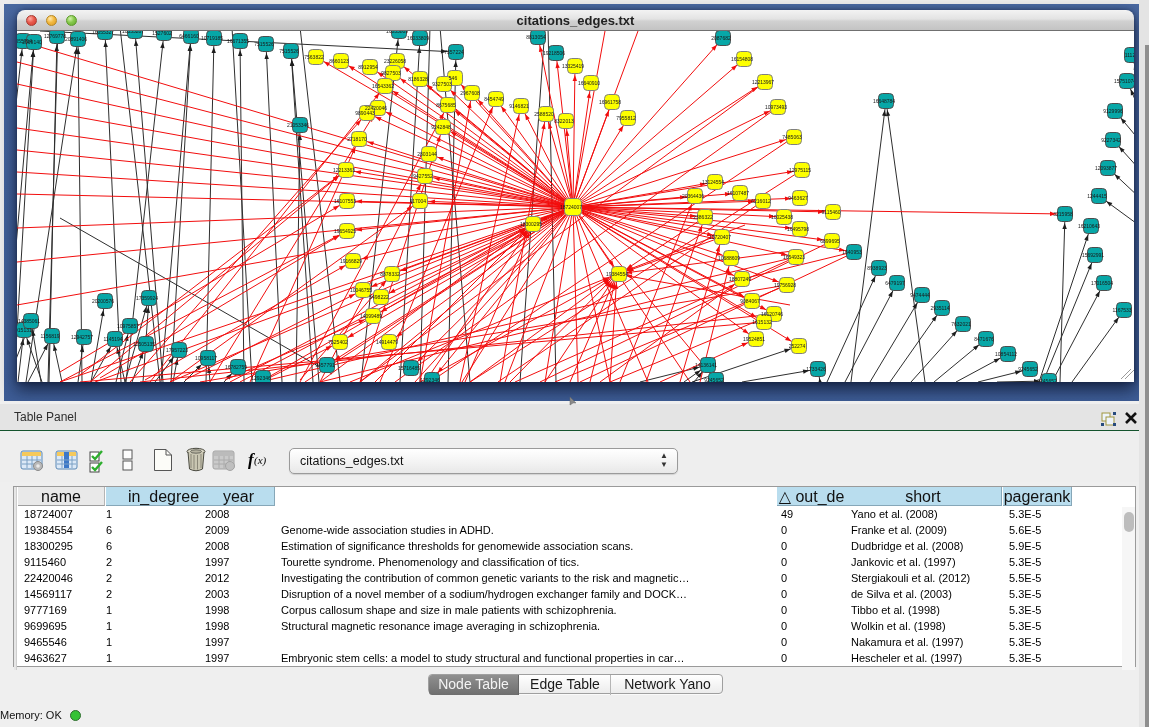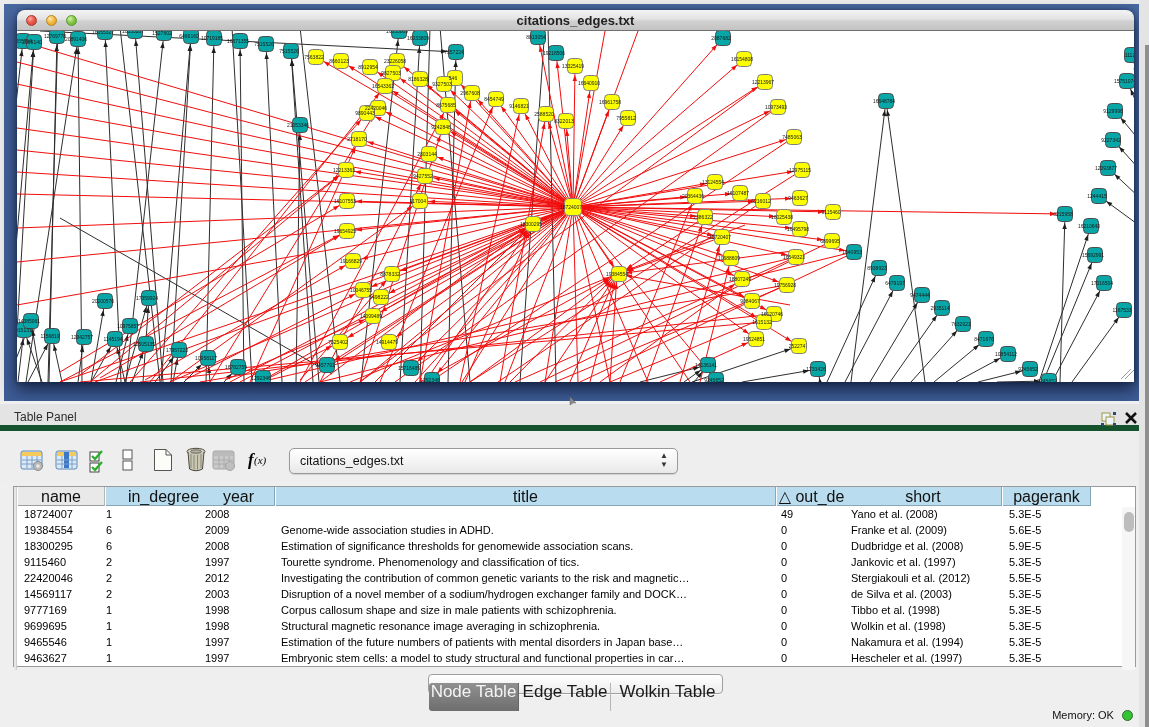--- a/index.html
+++ b/index.html
@@ -11,55 +11,55 @@
 #tbar{position:absolute;left:0;top:0;width:1117px;height:21px;border-radius:8px 8px 0 0;
   background:linear-gradient(180deg,#f3f3f3 0%,#e3e3e3 45%,#d1d1d1 55%,#c3c3c3 100%);
   border-bottom:1px solid #707070}
 .tl{position:absolute;top:4.5px;width:11px;height:11px;border-radius:50%}
 #tl1{left:9px;background:radial-gradient(circle at 35% 30%,#ffaca4 0%,#e85a4d 45%,#cf3a2e 100%);border:1px solid #a83a30}
 #tl2{left:29px;background:radial-gradient(circle at 35% 30%,#ffeab2 0%,#f3b93f 45%,#d99a28 100%);border:1px solid #b8871f}
 #tl3{left:49px;background:radial-gradient(circle at 35% 30%,#d2f2ac 0%,#86c94c 45%,#61a72e 100%);border:1px solid #5c9a2b}
 #ttext{position:absolute;left:0;top:3px;width:100%;text-align:center;font-size:13px;font-weight:bold;color:#222}
 #canvas{position:absolute;left:0;top:21px;width:1117px;height:351px;background:#fff;overflow:hidden}
 #panel{position:absolute;left:0;top:401px;width:1149px;height:326px;background:#efefef}
-#ptitle{position:absolute;left:0px;top:3px;width:1141px;height:27px;background:#e4e4e4;border-bottom:6px solid #14532d}
+#ptitle{position:absolute;left:0px;top:3px;width:1141px;height:27px;background:#e4e4e4;border-bottom:1px solid #14532d}
 #ptitle span{position:absolute;left:14px;top:6px;font-size:12px;color:#2e2e2e}
 #pflot{position:absolute;left:1101px;top:8px;width:16px;height:15px}
 #pclose{position:absolute;left:1124px;top:7px;width:14px;height:14px}
 #toolbar{position:absolute;left:0;top:31px;width:1141px;height:50px;background:#eeeeee}
 #combo{position:absolute;left:289px;top:16px;width:389px;height:26px;border:1px solid #9a9a9a;border-radius:5px;
   background:linear-gradient(180deg,#ffffff 0%,#f2f2f2 60%,#e8e8e8 100%);box-shadow:0 1px 1px rgba(0,0,0,0.12)}
 #combo span{position:absolute;left:10px;top:5px;font-size:12.5px;color:#111}
 #combo .ud{position:absolute;right:9px;top:2px;font-size:8px;color:#333;line-height:9px;text-align:center}
 #tablebox{position:absolute;left:13px;top:85px;width:1123px;height:181px;border:1px solid #9a9a9a;background:#ffffff}
 #rowhdr{position:absolute;left:0;top:0;width:3px;height:183px;background:#e6e6e6;border-right:1px solid #cfcfcf}
 #thead{position:absolute;left:4px;top:0;height:19px;width:1076px}
 .th{position:absolute;top:0;height:19px;background:#b9ddee;border-right:1px solid #86a7b8;border-bottom:1px solid #86a7b8;
   font-size:16px;color:#111;text-align:center;line-height:19px}
 #th0{left:0;width:87px;background:#e9e9e9;border-right:1px solid #b5b5b5;border-bottom:1px solid #9d9d9d}
 #th1{left:88px;width:116px}
 #th2{left:185px;width:72px}
 #th3{left:258px;width:500px}
 #th4{left:759px;width:86px}
 #th5{left:827px;width:157px}
-#th6{left:985px;width:88px}
+#th6{left:985px;width:69px}
 #tbody{position:absolute;left:4px;top:19px;width:1076px;height:160px;font-size:11px;color:#000}
 .tr{position:relative;height:16px;white-space:nowrap}
 .tr div{position:absolute;top:0;height:16px;line-height:16px;overflow:hidden}
 .c0{left:6px;width:84px}.c1{left:88px;width:90px}.c2{left:187px;width:68px}
 .c3{left:263px;width:497px}.c4{left:763px;width:62px}.c5{left:833px;width:152px}.c6{left:991px;width:82px}
 #vscroll{position:absolute;left:1108px;top:20px;width:13px;height:163px;background:#f6f6f6}
 #vthumb{position:absolute;left:1.5px;top:5px;width:10px;height:20px;border-radius:5px;background:#bdbdbd}
 #tabs{position:absolute;left:428px;top:273px;width:295px;height:20px;border:1px solid #9f9f9f;border-radius:4px;
   background:linear-gradient(180deg,#ffffff,#ececec);box-shadow:0 1px 0 rgba(255,255,255,.7)}
-.seg{position:absolute;top:8px;height:28px;font-size:17px;line-height:18px;text-align:center;color:#1a1a1a}
+.seg{position:absolute;top:0;height:20px;font-size:14px;line-height:18px;text-align:center;color:#1a1a1a}
 #seg0{left:0;width:90px;background:linear-gradient(180deg,#909090,#6e6e6e);color:#f4f4f4;border-radius:3px 0 0 3px;border-right:1px solid #666}
 #seg1{left:91px;width:91px;border-right:1px solid #b5b5b5}
 #seg2{left:183px;width:111px}
-#memory{position:absolute;left:0;top:308px;width:1141px;height:18px;font-size:11px;color:#111;text-align:right}
+#memory{position:absolute;left:0;top:308px;width:1141px;height:18px;font-size:11px;color:#111;text-align:left}
 #memory i{display:inline-block;width:11px;height:11px;border-radius:50%;background:#35c235;border:1px solid #2e6d2e;vertical-align:-2px;margin-left:5px}
 #rstrip1{position:absolute;left:1139px;top:0;width:10px;height:727px;background:#e4e4e4}
 #rstrip2{position:absolute;left:1145px;top:45px;width:4px;height:682px;background:#8f8f8f}
 #cursor{position:absolute;left:569px;top:396px;width:10px;height:10px;z-index:60}
 </style></head>
 <body>
 <div id="top">
   <div id="bluef"></div>
   <div id="win">
     <div id="tbar">
@@ -823,21 +823,20 @@
         <span>citations_edges.txt</span>
         <div class="ud">▲<br>▼</div>
       </div>
   </div>
   <div id="tablebox">
     <div id="rowhdr"></div>
     <div id="thead">
       <div class="th" id="th0">name</div>
       <div class="th" id="th1">in_degree</div>
       <div class="th" id="th2">year</div>
-      <div class="th" id="th3">title</div>
       <div class="th" id="th4">△ out_de…</div>
       <div class="th" id="th5">short</div>
       <div class="th" id="th6">pagerank</div>
     </div>
     <div id="tbody">
 <div class="tr">
           <div class="c0">18724007</div>
           <div class="c1">1</div>
           <div class="c2">2008</div>
           <div class="c4">49</div>
@@ -904,43 +903,42 @@
           <div class="c2">1998</div>
           <div class="c3">Structural magnetic resonance image averaging in schizophrenia.</div>
           <div class="c4">0</div>
           <div class="c5">Wolkin et al. (1998)</div>
           <div class="c6">5.3E-5</div>
         </div>
 <div class="tr">
           <div class="c0">9465546</div>
           <div class="c1">1</div>
           <div class="c2">1997</div>
-          <div class="c3">Estimation of the future numbers of patients with mental disorders in Japan base…</div>
           <div class="c4">0</div>
-          <div class="c5">Nakamura et al. (1994)</div>
+          <div class="c5">Nakamura et al. (1997)</div>
           <div class="c6">5.3E-5</div>
         </div>
 <div class="tr">
           <div class="c0">9463627</div>
           <div class="c1">1</div>
           <div class="c2">1997</div>
           <div class="c3">Embryonic stem cells: a model to study structural and functional properties in car…</div>
           <div class="c4">0</div>
           <div class="c5">Hescheler et al. (1997)</div>
           <div class="c6">5.3E-5</div>
         </div>
     </div>
     <div id="vscroll">
         <div id="vthumb"></div>
       </div>
   </div>
   <div id="tabs">
     <div class="seg" id="seg0">Node Table</div>
     <div class="seg" id="seg1">Edge Table</div>
-    <div class="seg" id="seg2">Wolkin Table</div>
+    <div class="seg" id="seg2">Network Yano</div>
   </div>
   <div id="memory"><span style="margin-right:8px">Memory: OK <i></i></span></div>
 </div>
 <div id="rstrip1"></div>
 <div id="rstrip2"></div>
 <svg id="cursor" viewBox="0 0 10 10">
     <path d="M1 9 L1 1 L7 7 L4 7 Z" fill="#8a8a8a" stroke="#666" stroke-width="0.5"></path>
   </svg>
 
 </body></html>

